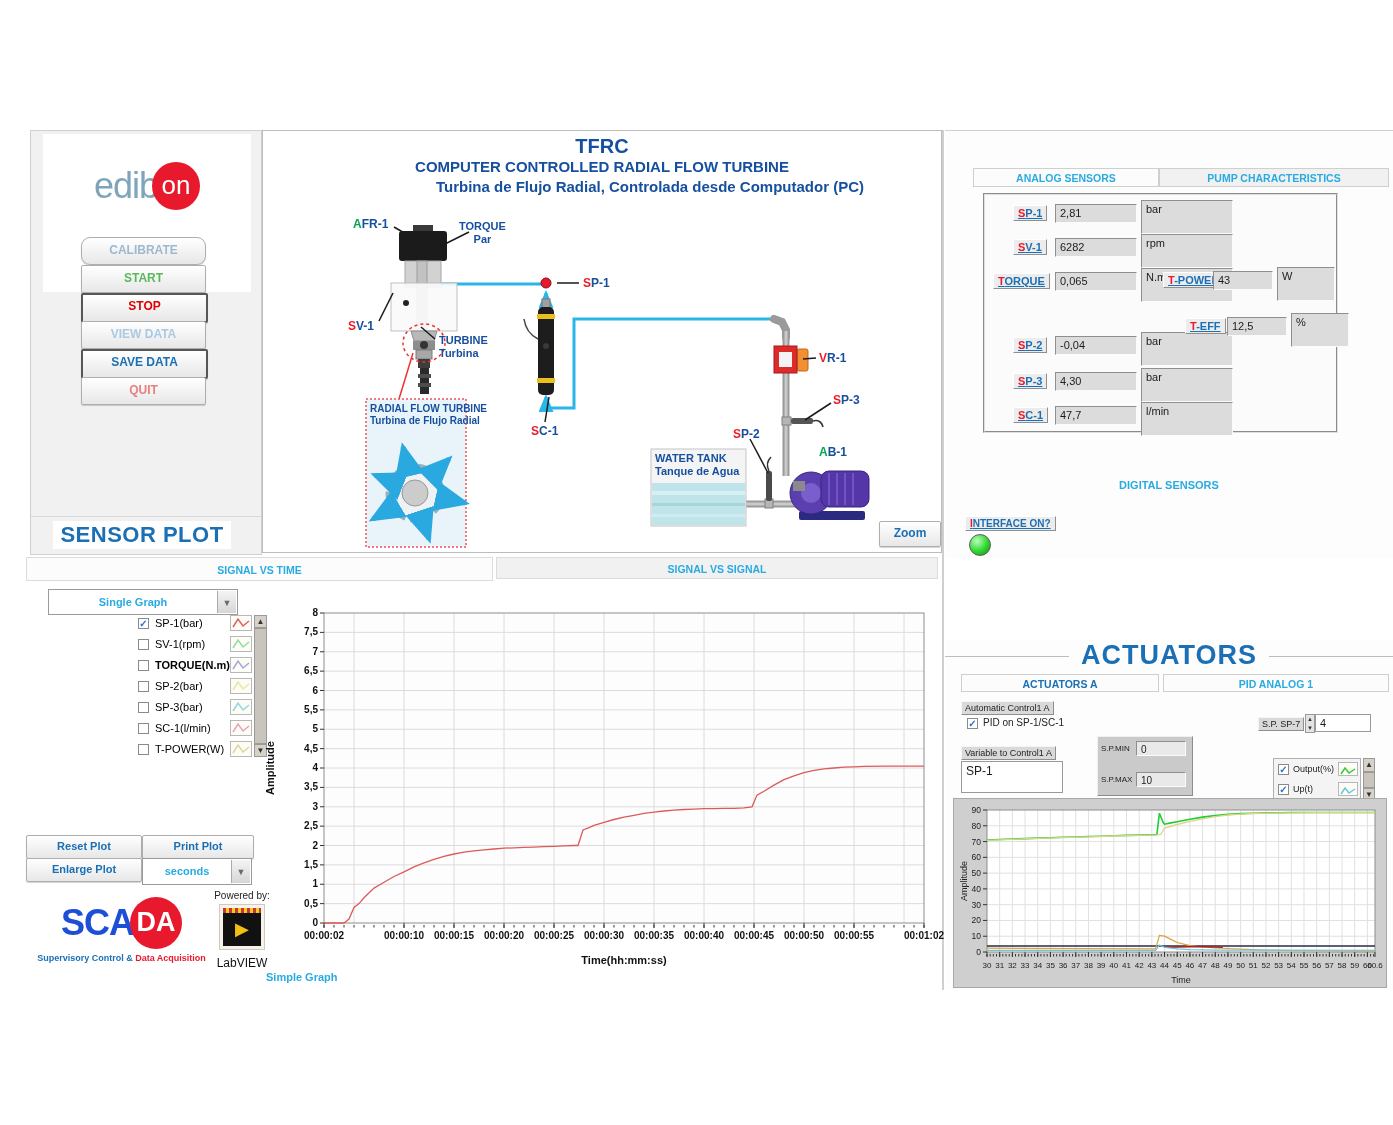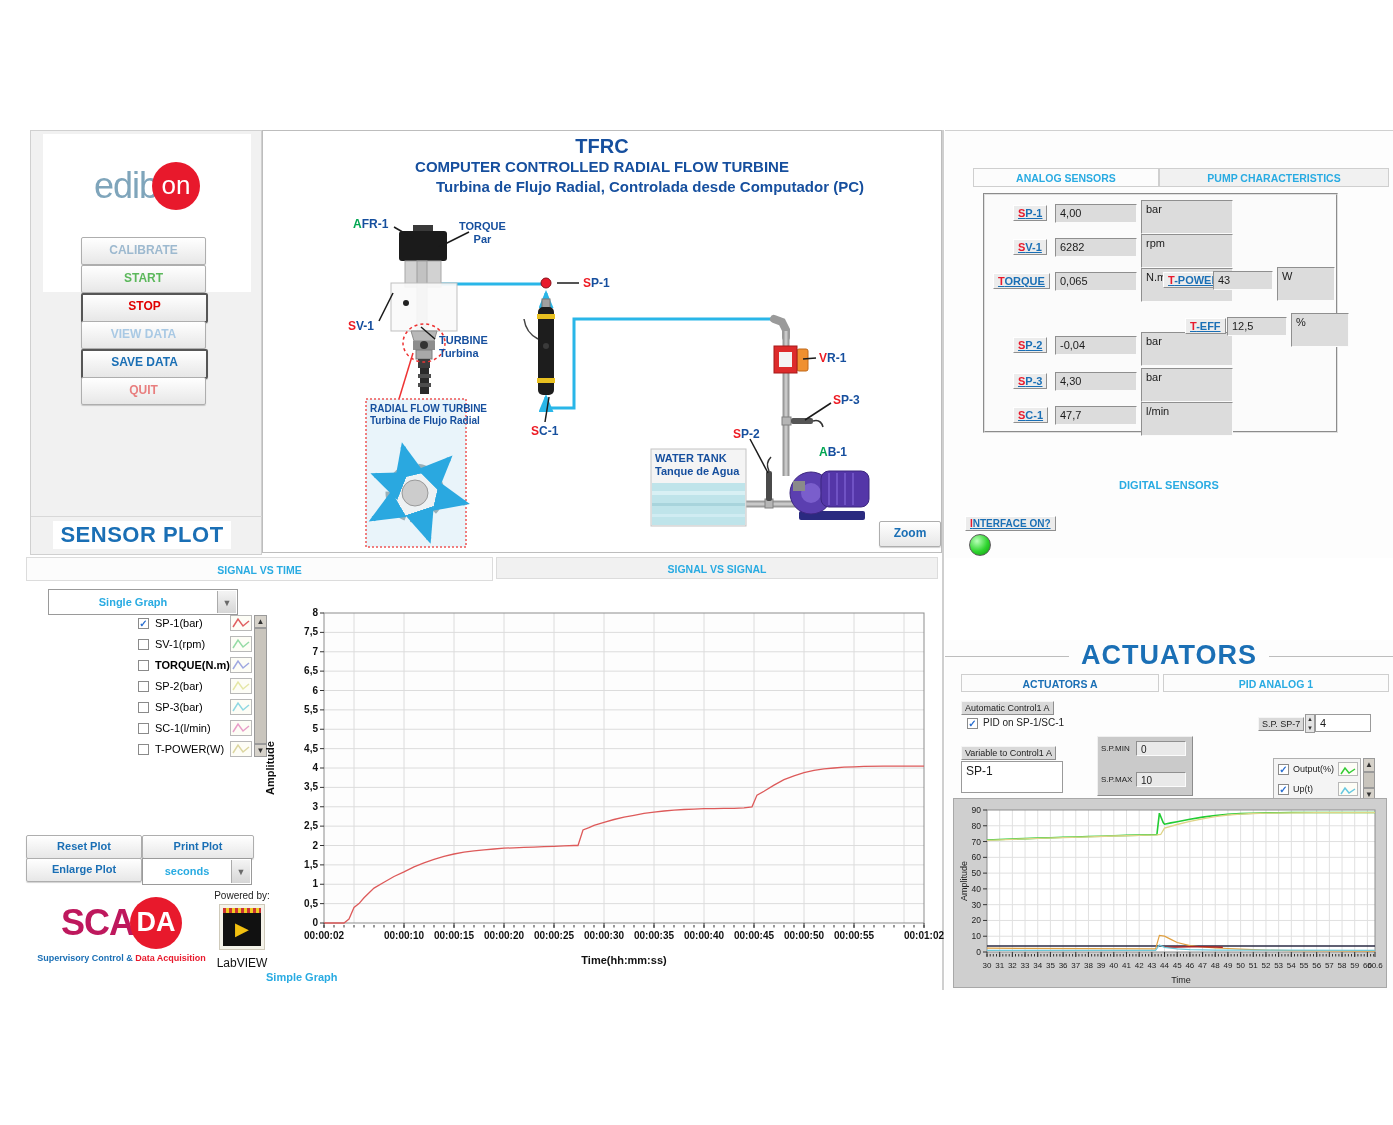--- a/index.html
+++ b/index.html
@@ -50,21 +50,21 @@
 <div class="page">
 
   <div class="abs" style="left:30px;top:130px;width:232px;height:425px;background:#f1f1f1;border:1px solid #d0d0d0;box-sizing:border-box;">
     <div class="abs" style="left:12px;top:3px;width:208px;height:158px;background:#fff;">
       <div class="abs" style="left:0;top:28px;width:208px;height:60px;text-align:center;">
         <span style="font-size:36px;color:#7fa5bb;letter-spacing:-1px;vertical-align:middle;">edib</span><span style="display:inline-block;width:48px;height:48px;background:#e8192c;border-radius:50%;color:#fff;font-size:26px;line-height:46px;vertical-align:middle;margin-left:-6px;">on</span>
       </div>
       <div class="abs" style="left:0;top:105px;width:208px;text-align:center;font-size:11px;color:#a23a3a;font-weight:bold;">www.edibon.com</div>
     </div>
 
-    <div class="btn" style="left: 50px; top: 106px; width: 123px; height: 26px; color: rgb(157, 185, 207);">CALIBRATE</div>
+    <div class="btn" style="left: 50px; top: 106px; width: 123px; height: 26px; color: rgb(157, 185, 207); border-radius: 9px;">CALIBRATE</div>
     <div class="btn" style="left: 50px; top: 134px; width: 123px; height: 26px; color: rgb(92, 184, 92);">START</div>
     <div class="btn hot" style="left: 50px; top: 162px; width: 123px; height: 26px; color: rgb(224, 0, 0);">STOP</div>
     <div class="btn" style="left: 50px; top: 190px; width: 123px; height: 26px; color: rgb(169, 201, 228);">VIEW DATA</div>
     <div class="btn hot" style="left: 50px; top: 218px; width: 123px; height: 26px; color: rgb(26, 111, 181);">SAVE DATA</div>
     <div class="btn" style="left: 50px; top: 246px; width: 123px; height: 26px; color: rgb(232, 126, 126);">QUIT</div>
 
     <div class="abs" style="left:0;top:385px;width:232px;height:1px;background:#d8d8d8;"></div>
     <div class="abs hdr" style="left:22px;top:390px;width:178px;height:28px;background:#fff;text-align:center;font-size:22px;line-height:28px;letter-spacing:0.5px;">SENSOR PLOT</div>
   </div>
 
@@ -218,21 +218,21 @@
   </div>
 
   <div class="abs" style="left:945px;top:130px;width:448px;height:428px;background:#fdfdfd;border-top:1px solid #d0d0d0;box-sizing:border-box;">
 
     <div class="tabcell" style="left:28px;top:37px;width:186px;height:19px;line-height:19px;">ANALOG SENSORS</div>
     <div class="tabcell inactive" style="left:214px;top:37px;width:230px;height:19px;line-height:19px;">PUMP CHARACTERISTICS</div>
 
     <div class="abs" style="left:38px;top:62px;width:355px;height:240px;background:#fbfbfb;border:2px groove #e0e0e0;box-sizing:border-box;">
 
       <span class="slabel" style="left:28px;top:10px;">SP-1</span>
-      <div class="vbox" style="left:70px;top:9px;width:82px;height:19px;">4,00</div>
+      <div class="vbox" style="left:70px;top:9px;width:82px;height:19px;">2,81</div>
       <div class="vbox" style="left:156px;top:5px;width:92px;height:34px;">bar</div>
 
       <span class="slabel" style="left:28px;top:44px;">SV-1</span>
       <div class="vbox" style="left:70px;top:43px;width:82px;height:19px;">6282</div>
       <div class="vbox" style="left:156px;top:39px;width:92px;height:34px;">rpm</div>
 
       <span class="slabel" style="left:8px;top:78px;">TORQUE</span>
       <div class="vbox" style="left:70px;top:77px;width:82px;height:19px;">0,065</div>
       <div class="vbox" style="left:156px;top:73px;width:92px;height:34px;">N.m</div>
 
@@ -477,21 +477,21 @@
 
     <div class="btn" style="left: 2px; top: 278px; width: 114px; height: 22px; line-height: 20px; font-size: 11px; color: rgb(26, 111, 181);">Reset Plot</div>
     <div class="btn" style="left: 118px; top: 278px; width: 110px; height: 22px; line-height: 20px; font-size: 11px; color: rgb(26, 111, 181);">Print Plot</div>
     <div class="btn" style="left: 2px; top: 301px; width: 114px; height: 22px; line-height: 20px; font-size: 11px; color: rgb(26, 111, 181);">Enlarge Plot</div>
     <div class="dd" style="left:118px;top:301px;width:110px;height:27px;">
       <div class="ddtxt" style="line-height:25px;">seconds</div>
       <div class="ddarr" style="line-height:25px;">▼</div>
     </div>
 
     <div class="abs" style="left:10px;top:340px;width:175px;height:80px;text-align:center;">
-      <span style="font-size:36px;font-weight:bold;color:#be185d;letter-spacing:-1px;vertical-align:middle;">SCA</span><span style="display:inline-block;width:52px;height:52px;background:#e8192c;border-radius:50%;color:#fff;font-size:27px;font-weight:bold;line-height:50px;vertical-align:middle;margin-left:-4px;">DA</span>
+      <span style="font-size:36px;font-weight:bold;color:#1d4ed8;letter-spacing:-1px;vertical-align:middle;">SCA</span><span style="display:inline-block;width:52px;height:52px;background:#e8192c;border-radius:50%;color:#fff;font-size:27px;font-weight:bold;line-height:50px;vertical-align:middle;margin-left:-4px;">DA</span>
       <div style="margin-top:4px;font-size:9px;font-weight:bold;">
         <span style="color:#1a6fb5;">Supervisory Control &amp;</span><span style="color:#e8192c;"> Data Acquisition</span>
       </div>
     </div>
     <div class="abs" style="left:186px;top:333px;width:64px;height:90px;text-align:center;">
       <div style="font-size:10px;color:#222;">Powered by:</div>
       <div style="margin:4px auto 0;width:38px;height:38px;background:#111;border:3px solid #f5f3ea;outline:1px solid #cfcabb;position:relative;background-image:repeating-linear-gradient(90deg,#c33 0 3px,#ec2 3px 6px);background-size:100% 5px;background-repeat:no-repeat;background-position:0 0;">
         <span style="position:absolute;left:0;right:0;top:8px;color:#f2c010;font-size:18px;line-height:26px;">▶</span>
       </div>
       <div style="font-size:12px;color:#111;margin-top:7px;">LabVIEW</div>

